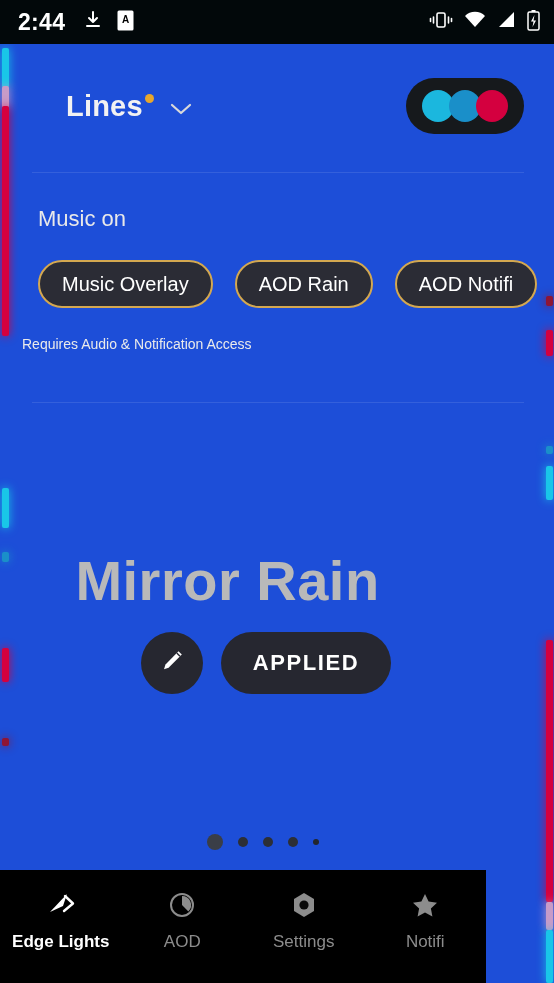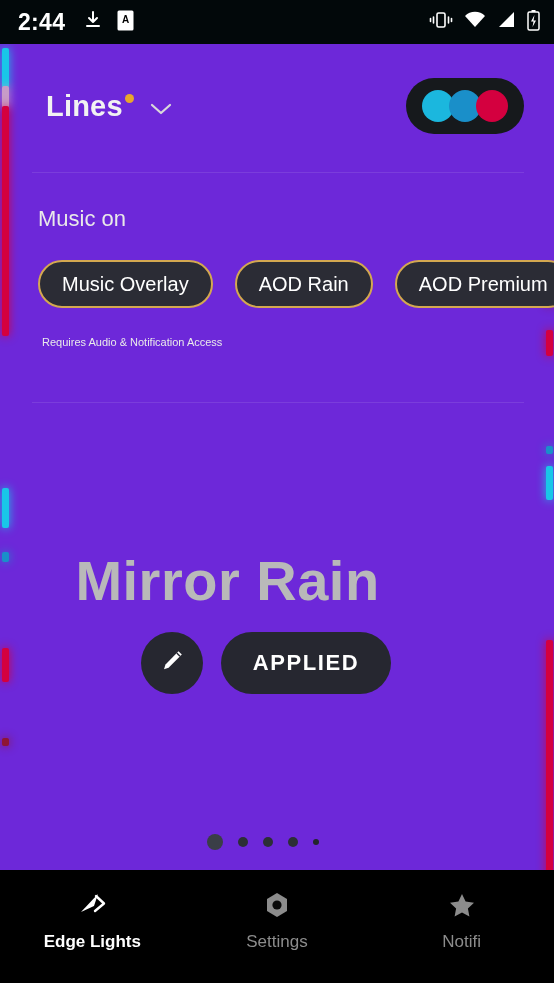--- a/index.html
+++ b/index.html
@@ -5,21 +5,21 @@
   * { margin:0; padding:0; box-sizing:border-box; }
   html, body {
     width:554px; height:983px;
     background:#000;
     font-family:"Liberation Sans", sans-serif;
     overflow:hidden;
   }
   #screen {
     position:relative;
     width:554px; height:983px;
-    background:#6d28d9;
+    background:#1d4ed8;
     overflow:hidden;
   }
   
   .edge { position:absolute; pointer-events:none; }
   .edge-seg { position:absolute; border-radius:2px; }
 
   
   #status-bar {
     position:absolute; top:0; left:0; width:554px; height:44px;
     display:flex; align-items:center; padding:0 14px 0 18px;
@@ -29,21 +29,21 @@
   #status-clock {
     color:#fff; font-size:23px; font-weight:bold; letter-spacing:0.3px;
   }
   .status-left-icons { display:flex; align-items:center; gap:14px; margin-left:18px; }
   .status-right-icons { margin-left:auto; display:flex; align-items:center; gap:11px; }
   .sb-icon { display:block; }
 
   
   #header {
     position:absolute; top:60px; left:0; width:554px; height:92px;
-    display:flex; align-items:center; padding:0 30px 0 46px;
+    display:flex; align-items:center; padding:0 30px 0 66px;
     z-index:4;
   }
   #preset-selector { display:flex; align-items:flex-start; cursor:pointer; }
   #preset-name {
     color:#f2f2f2; font-size:29px; font-weight:bold; letter-spacing:0.2px;
     line-height:1;
   }
   #preset-badge {
     width:9px; height:9px; border-radius:50%;
     background:#e8a72c; margin-left:2px; margin-top:2px;
@@ -81,22 +81,22 @@
     border-radius:26px;
     height:48px;
     display:flex; align-items:center; justify-content:center;
     padding:0 22px;
     white-space:nowrap;
     flex:0 0 auto;
     text-align:center;
   }
   .chip-label { color:#fff; font-size:20px; }
   #show-on-hint {
-    margin-top:28px; margin-left:42px;
-    color:#eaeaea; font-size:11px;
+    margin-top:28px; margin-left:22px;
+    color:#eaeaea; font-size:14px;
   }
 
   
   #preview-area {
     position:absolute; top:420px; left:0; width:554px; height:450px;
     z-index:2;
   }
   #preview-title {
     position:absolute; top:128px; left:0; width:481px;
     text-align:center; padding-right:26px;
@@ -127,21 +127,21 @@
     display:flex; align-items:center; justify-content:center; gap:15px;
     padding-right:28px;
   }
   .page-dot { border-radius:50%; background:#2c2f36; }
   .page-dot.active { width:16px; height:16px; background:#3a3e47; }
   .page-dot.mid { width:10px; height:10px; }
   .page-dot.small { width:6px; height:6px; background:#23262c; }
 
   
   #bottom-nav {
-    position:absolute; bottom:0; left:0; width:554px; height:113px;
+    position:absolute; bottom:0; left:0; width:486px; height:113px;
     background:#000;
     display:flex; align-items:flex-start; z-index:6;
     padding-top:18px;
   }
   .nav-item {
     flex:1 1 0;
     display:flex; flex-direction:column; align-items:center; gap:10px;
     cursor:pointer;
   }
   .nav-icon { height:34px; display:flex; align-items:center; justify-content:center; }
@@ -237,21 +237,21 @@
   <div id="show-on-section">
     <div id="show-on-label">Music on</div>
     <div id="chip-row">
       <div class="chip">
         <span class="chip-label">Music Overlay</span>
       </div>
       <div class="chip">
         <span class="chip-label">AOD Rain</span>
       </div>
       <div class="chip">
-        <span class="chip-label">AOD Premium</span>
+        <span class="chip-label">AOD Notifi</span>
       </div>
     </div>
     <div id="show-on-hint">Requires Audio &amp; Notification Access</div>
   </div>
 
   <div class="divider" id="divider-bottom"></div>
 
   <div id="preview-area">
     <div id="preview-title">Mirror Rain</div>
     <div id="preview-actions">
@@ -282,20 +282,29 @@
         <svg width="32" height="30" viewBox="0 0 32 30">
           <path d="M5 22 L22 4 L18 16 Z" fill="#ffffff"></path>
           <path d="M20 6 L28 13.5 L19 21" stroke="#ffffff" stroke-width="2.4" fill="none" stroke-linecap="round" stroke-linejoin="round"></path>
         </svg>
       </span>
       <span class="nav-label">Edge Lights</span>
     </div>
     <div class="nav-item">
       <span class="nav-icon">
         <svg width="30" height="30" viewBox="0 0 30 30">
+          <circle cx="15" cy="15" r="11" stroke="#8c8c8c" stroke-width="2" fill="none"></circle>
+          <path d="M15 15 L15 6 A9 9 0 0 1 21.4 21.4 Z" fill="#8c8c8c"></path>
+        </svg>
+      </span>
+      <span class="nav-label">AOD</span>
+    </div>
+    <div class="nav-item">
+      <span class="nav-icon">
+        <svg width="30" height="30" viewBox="0 0 30 30">
           <path d="M15 3 L25 9 L25 21 L15 27 L5 21 L5 9 Z" fill="#8c8c8c"></path>
           <circle cx="15" cy="15" r="4.6" fill="#0a0a0a"></circle>
         </svg>
       </span>
       <span class="nav-label">Settings</span>
     </div>
     <div class="nav-item">
       <span class="nav-icon">
         <svg width="30" height="30" viewBox="0 0 30 30">
           <path d="M15 4 L18.6 11.6 L27 12.7 L20.9 18.5 L22.4 26.6 L15 22.6 L7.6 26.6 L9.1 18.5 L3 12.7 L11.4 11.6 Z" fill="#8c8c8c"></path>

